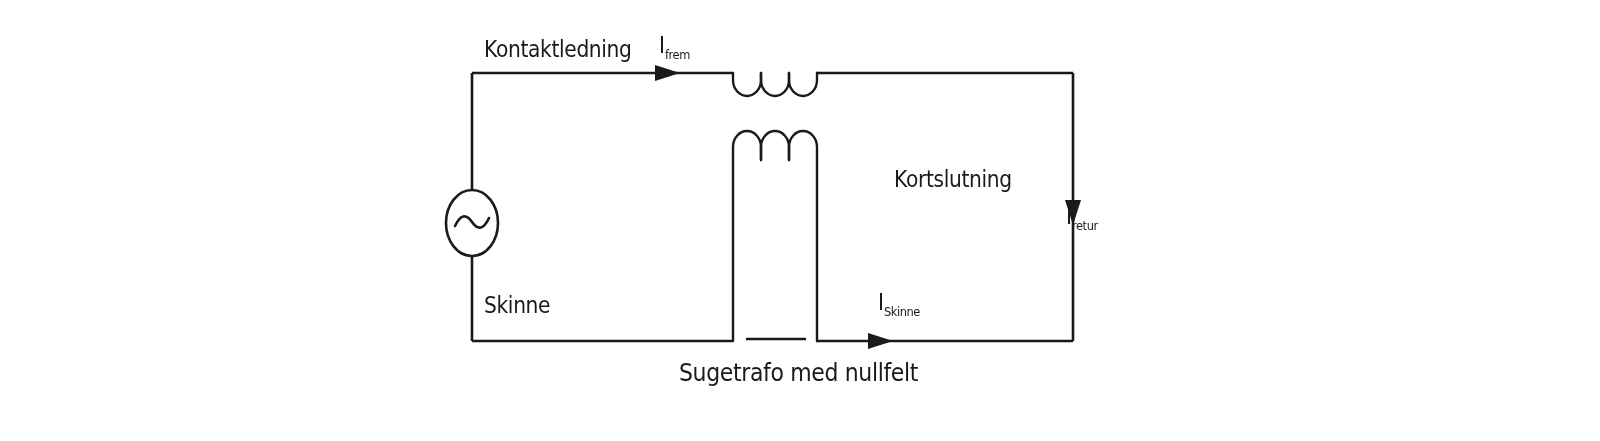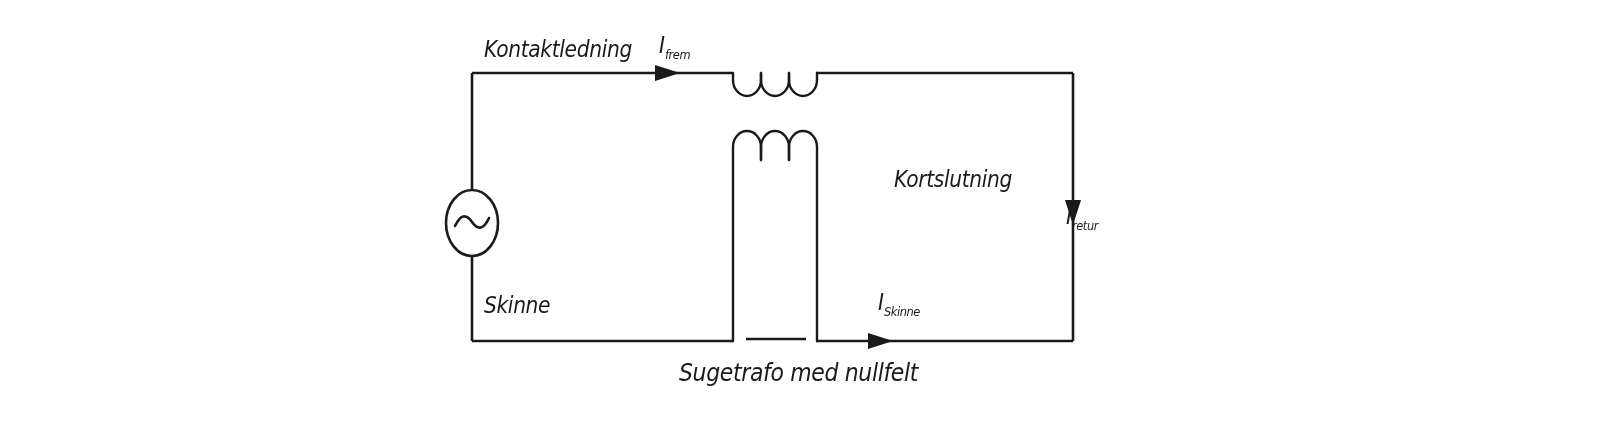--- a/index.html
+++ b/index.html
@@ -11,21 +11,20 @@
     width: 1600px;
     height: 441px;
     font-family: "DejaVu Sans", sans-serif;
     overflow: hidden;
   }
   #canvas {
     position: relative;
     width: 1600px;
     height: 441px;
     background: #ffffff;
-    font-style: italic;
   }
   #diagram-svg {
     position: absolute;
     left: 0;
     top: 0;
     width: 1600px;
     height: 441px;
     display: block;
   }
   .wire {

